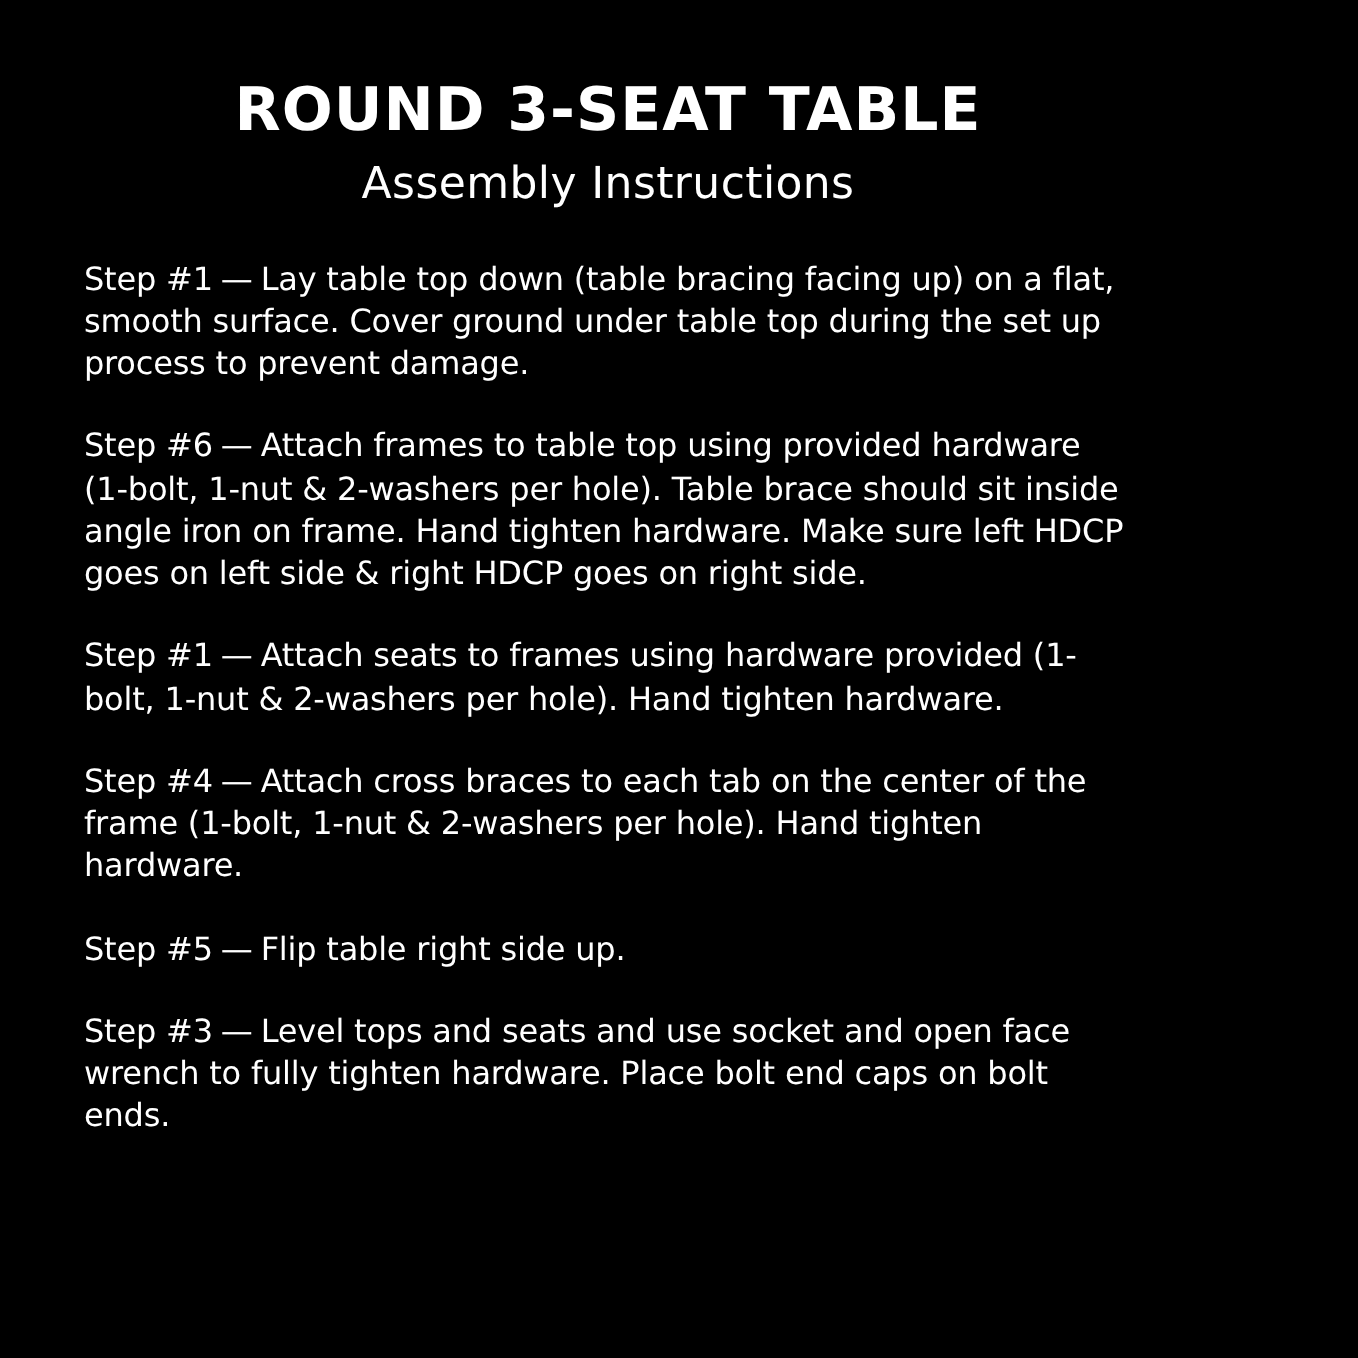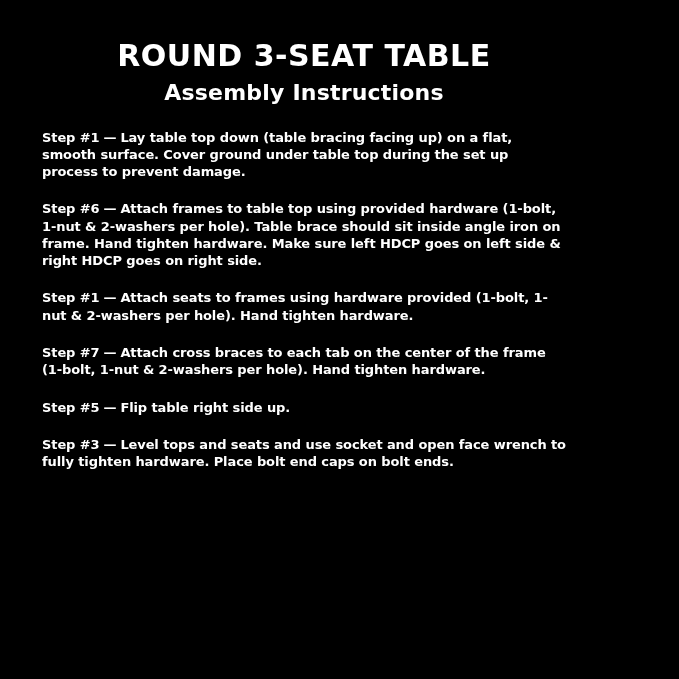--- a/index.html
+++ b/index.html
@@ -25,30 +25,30 @@
     text-align: center;
     font-size: 30px;
     font-weight: 800;
     letter-spacing: 0.5px;
     line-height: 1.05;
     margin: 6px 0 0 0;
   }
   .subtitle {
     text-align: center;
     font-size: 22px;
-    font-weight: 700;
+    font-weight: 400;
     letter-spacing: 0.2px;
     margin: 8px 0 0 0;
   }
   .steps {
     margin-top: 24px;
   }
   .step {
-    font-size: 13px;
-    font-weight: 700;
+    font-size: 16px;
+    font-weight: 400;
     line-height: 1.33;
     margin: 0 0 20px 0;
     letter-spacing: -0.1px;
   }
   .step:last-child {
     margin-bottom: 0;
   }
   .step-label {
     white-space: nowrap;
   }
@@ -72,21 +72,21 @@
 
     <p class="step">
       <span class="step-label">Step #6</span><span class="dash">—</span><span class="step-text">Attach frames to table top using provided hardware (1-bolt, 1-nut &amp; 2-washers per hole). Table brace should sit inside angle iron on frame. Hand tighten hardware. Make sure left HDCP goes on left side &amp; right HDCP goes on right side.</span>
     </p>
 
     <p class="step">
       <span class="step-label">Step #1</span><span class="dash">—</span><span class="step-text">Attach seats to frames using hardware provided (1-bolt, 1-nut &amp; 2-washers per hole). Hand tighten hardware.</span>
     </p>
 
     <p class="step">
-      <span class="step-label">Step #7</span><span class="dash">—</span><span class="step-text">Attach cross braces to each tab on the center of the frame (1-bolt, 1-nut &amp; 2-washers per hole). Hand tighten hardware.</span>
+      <span class="step-label">Step #4</span><span class="dash">—</span><span class="step-text">Attach cross braces to each tab on the center of the frame (1-bolt, 1-nut &amp; 2-washers per hole). Hand tighten hardware.</span>
     </p>
 
     <p class="step">
       <span class="step-label">Step #5</span><span class="dash">—</span><span class="step-text">Flip table right side up.</span>
     </p>
 
     <p class="step">
       <span class="step-label">Step #3</span><span class="dash">—</span><span class="step-text">Level tops and seats and use socket and open face wrench to fully tighten hardware. Place bolt end caps on bolt ends.</span>
     </p>
 

